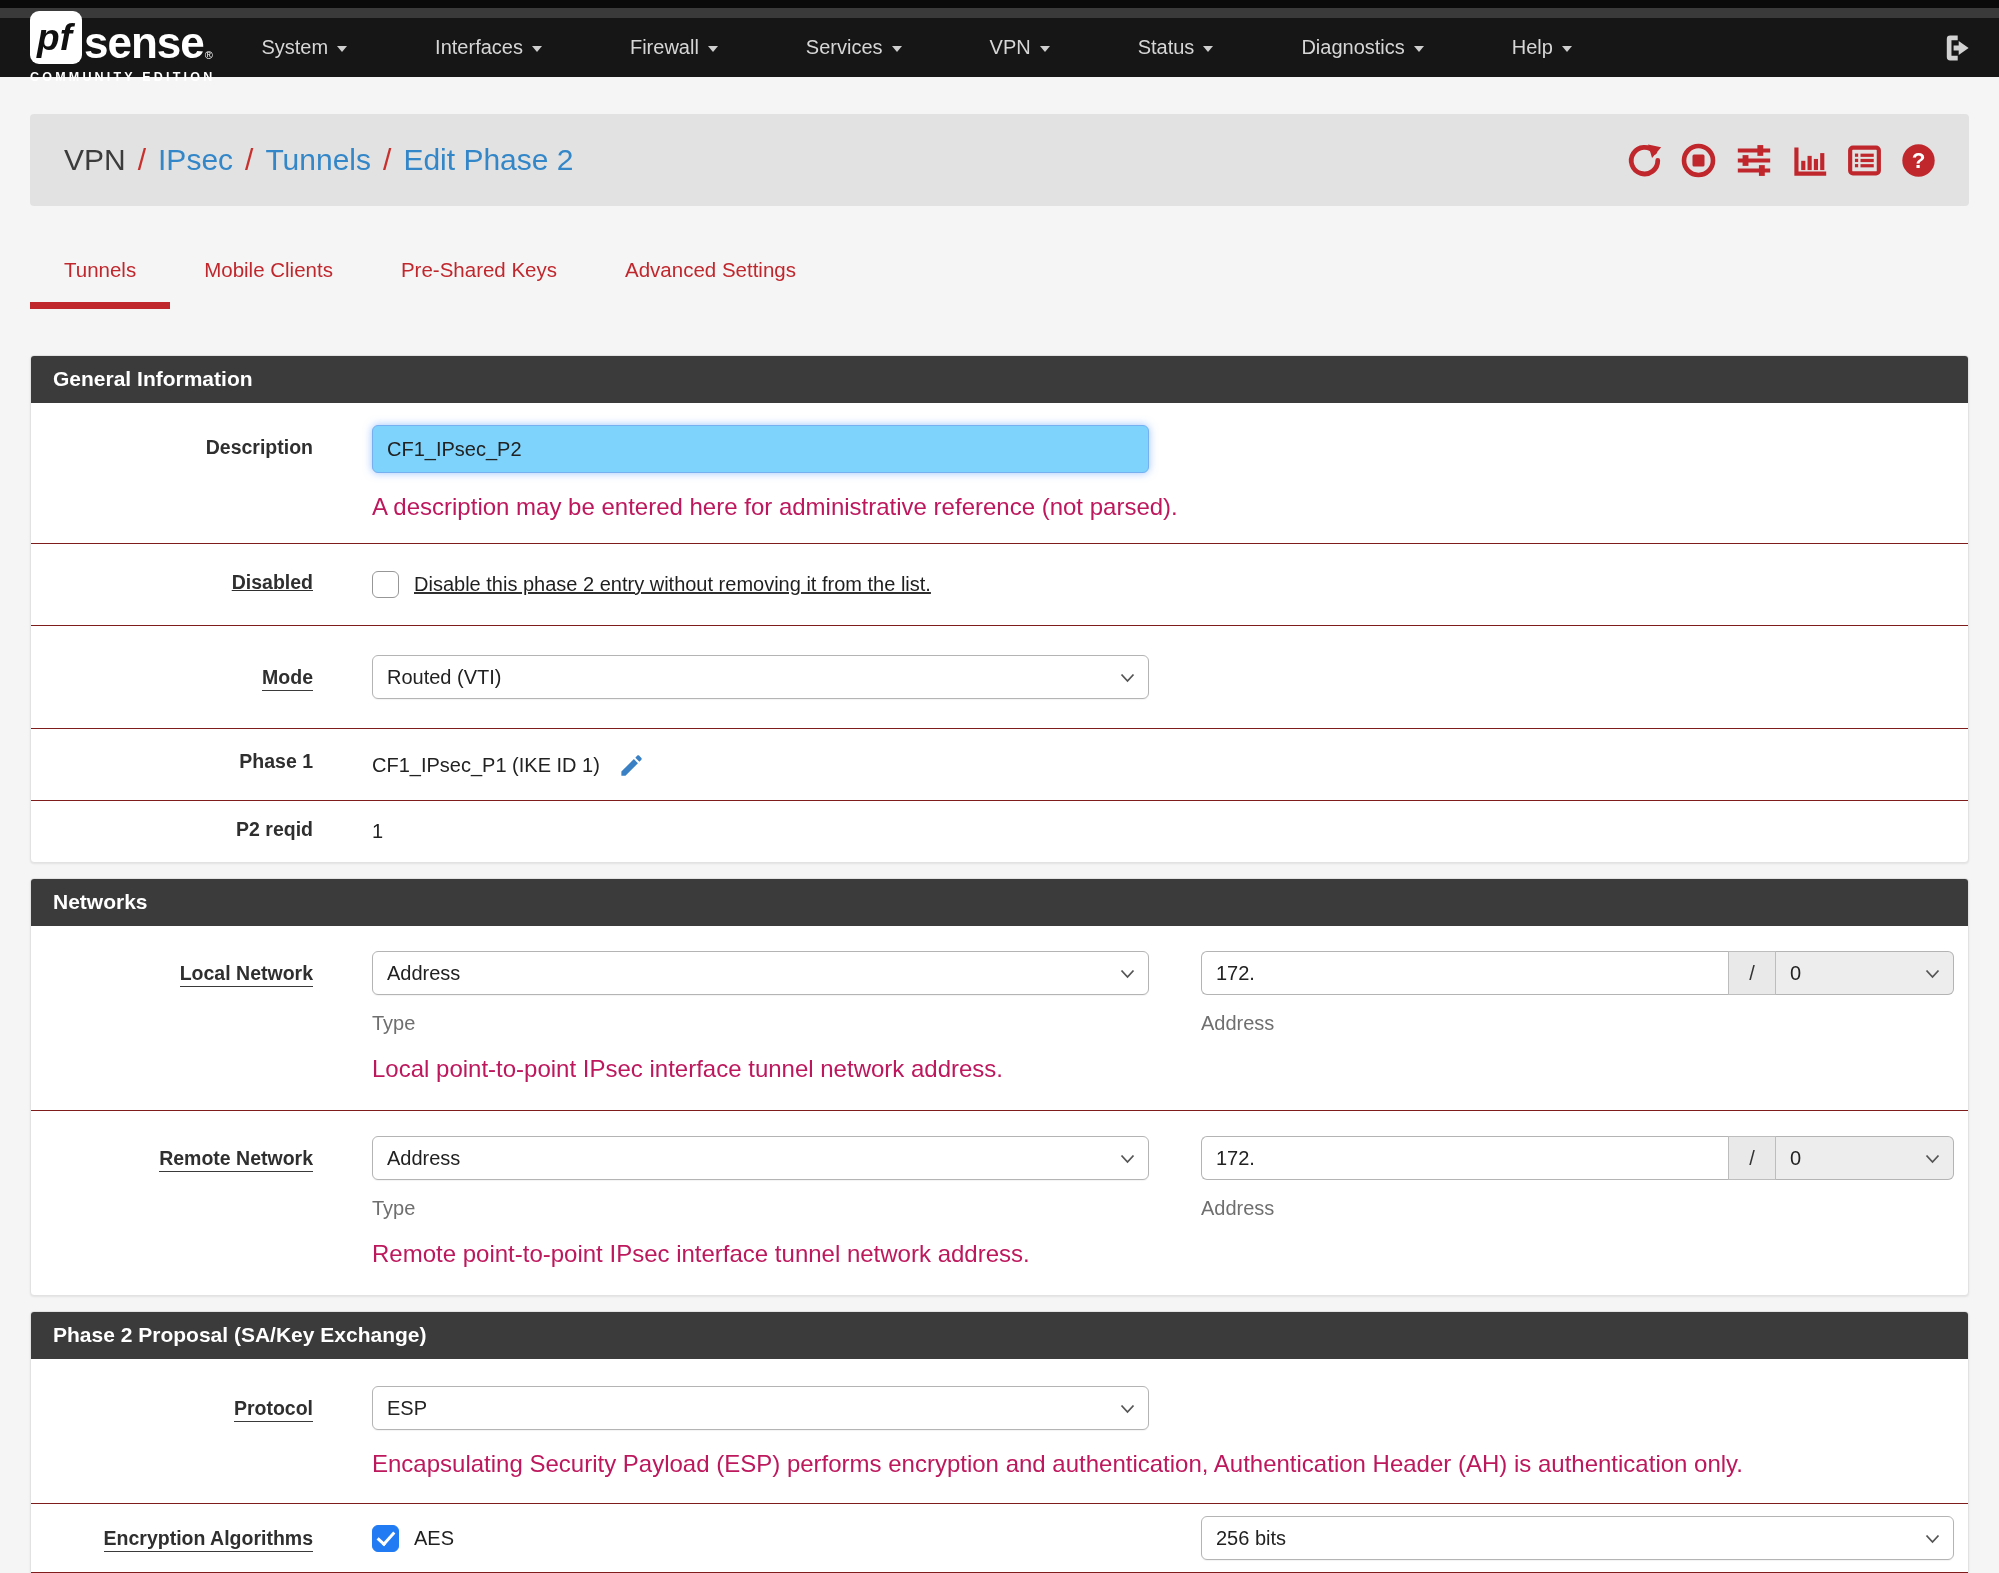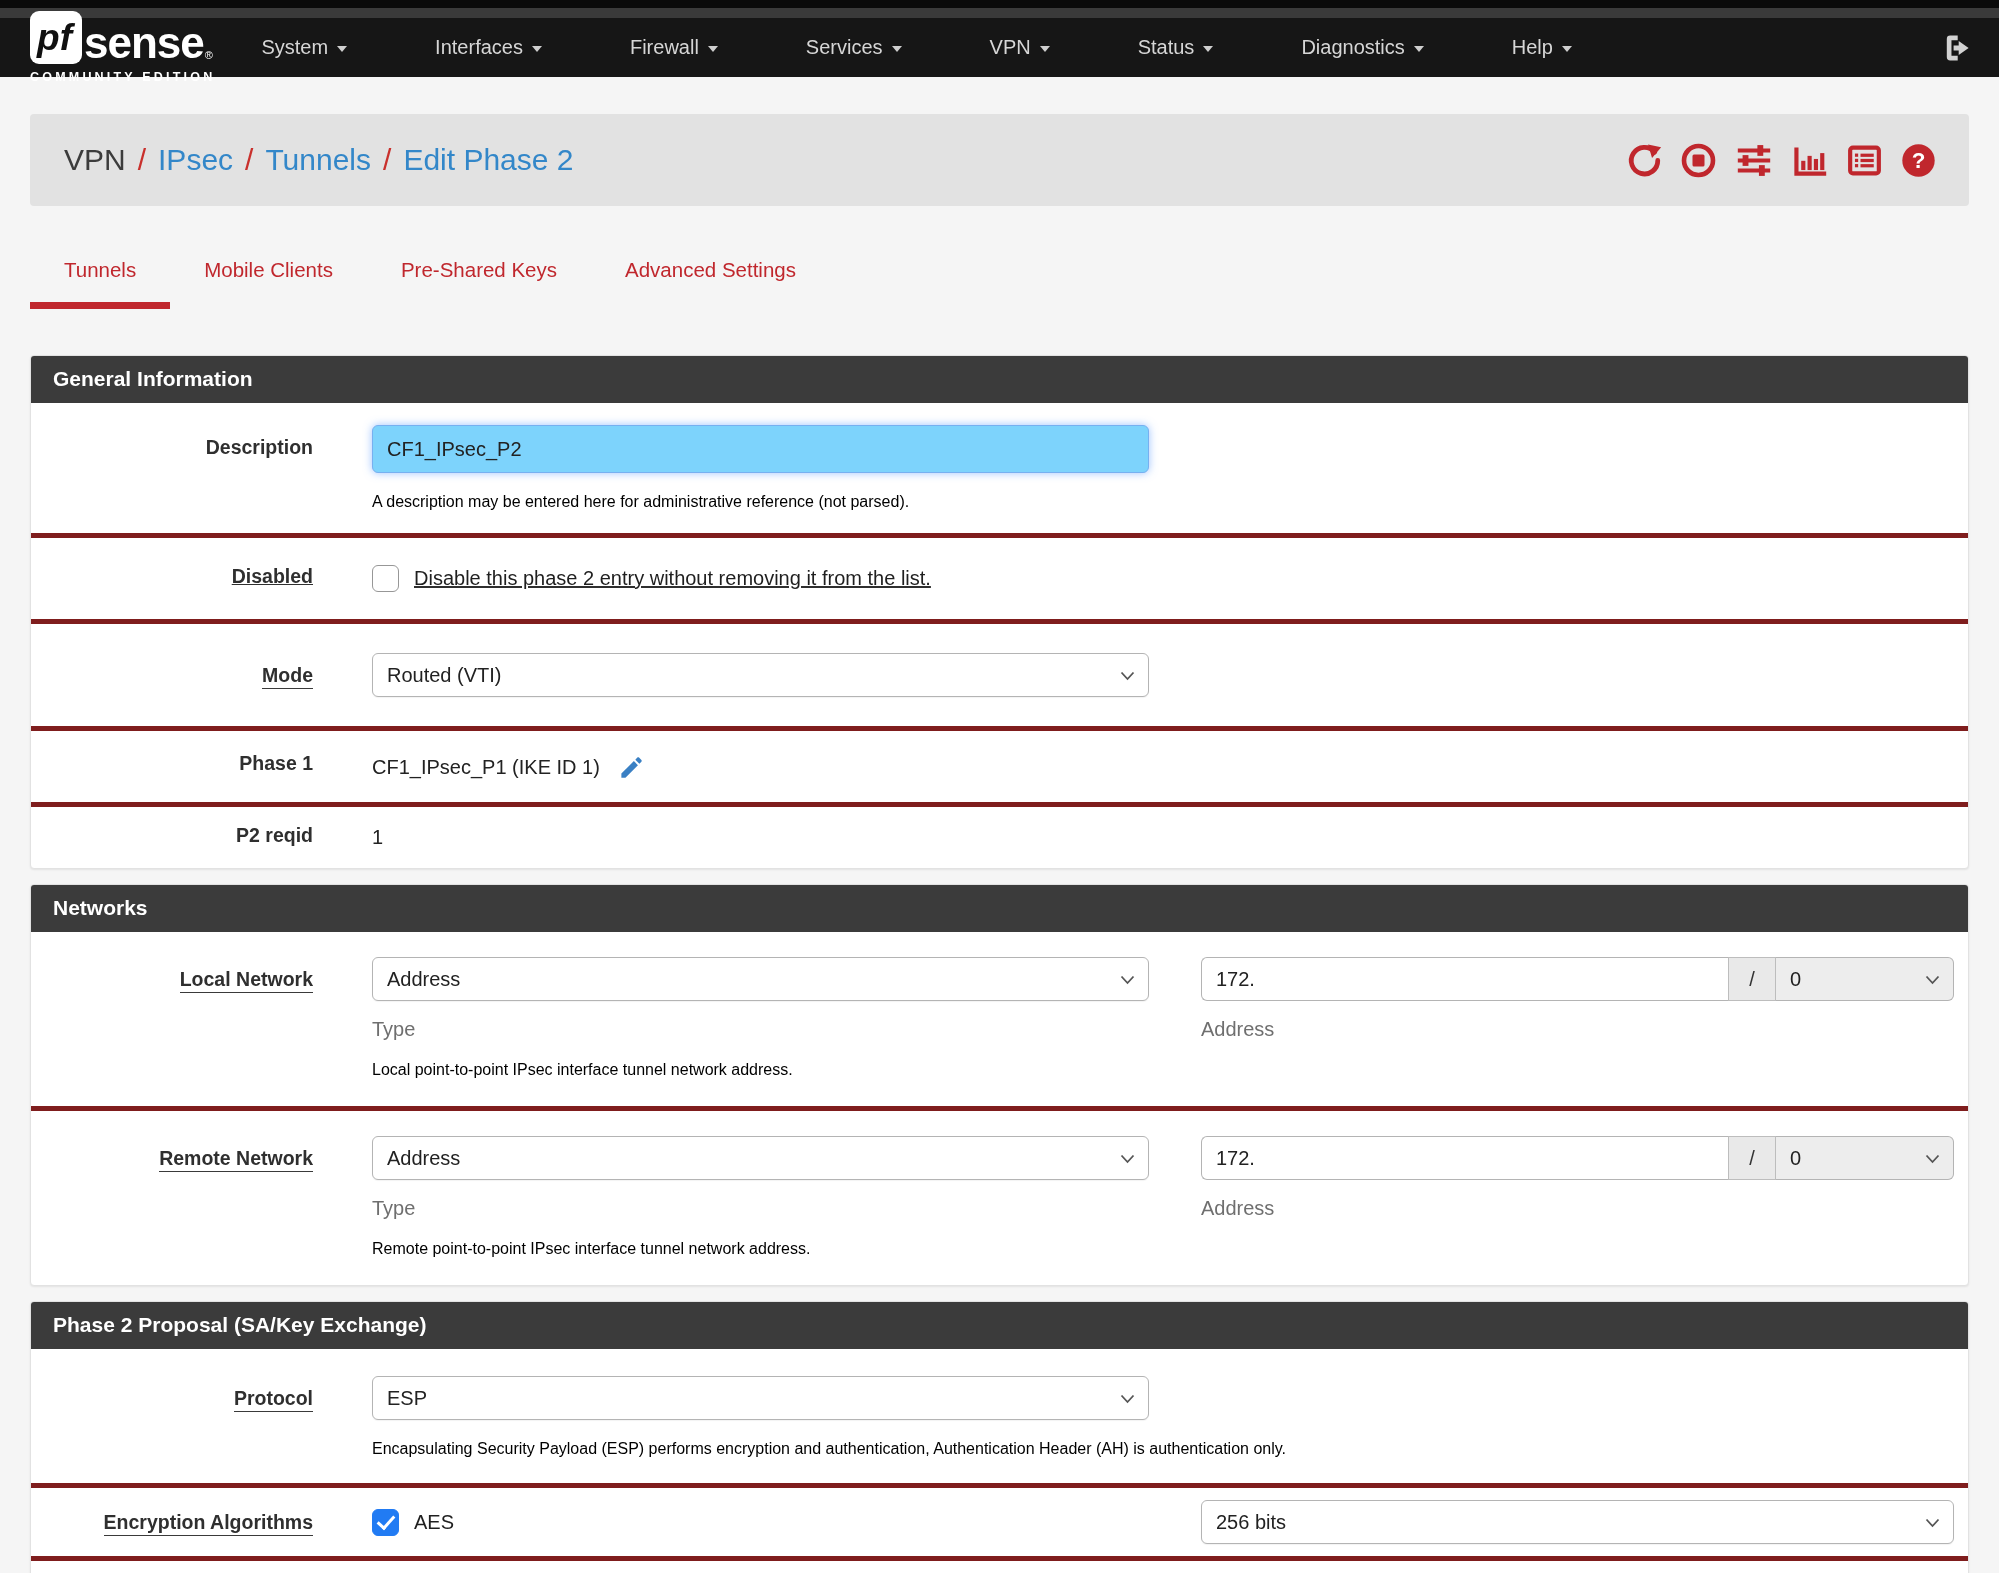--- a/index.html
+++ b/index.html
@@ -72,21 +72,21 @@
     box-shadow:0 1px 2px rgba(0,0,0,.08);
   }
   .panel-first { margin-top:46px; }
   .panel-header {
     background:#3b3b3b; color:#ffffff; font-weight:bold; font-size:21px;
     padding:11px 22px 12px; border-radius:3px 3px 0 0;
   }
 
   .form-row {
     display:grid; grid-template-columns:310px 1fr;
-    border-bottom:5px solid #7f1d1d;
+    border-bottom:1px solid #7f1d1d;
   }
   .form-row.no-border { border-bottom:none; }
   .label-col { text-align:right; padding-right:28px; font-weight:bold; font-size:19.5px; color:#2f2f2f; }
   .content-col { padding-left:31px; padding-right:14px; }
   .lbl-underline { border-bottom:1.6px solid #3a3a3a; padding-bottom:1px; }
   .lbl-shift { display:inline-block; margin-top:11px; }
 
   .row-desc      { padding:22px 0 22px; }
   .row-disabled  { padding:27px 0;text-decoration:underline; }
   .row-mode      { padding:29px 0; }
@@ -126,21 +126,21 @@
     width:48px; background:#e9e9e9; border:1px solid #bdbdbd;
     display:flex; align-items:center; justify-content:center;
     font-size:20px; color:#333;
   }
   .ig-sel {
     width:178px; border-radius:0 6px 6px 0; border-left:none; background:#ededed;
     box-shadow:none;
   }
 
   .sub-label { margin-top:17px; color:#6f6f6f; font-size:20px; }
-  .help-text { margin-top:20px; color:#000000; font-size:16px; }
+  .help-text { margin-top:20px; color:#be185d; font-size:24px; }
 
   .cb-row { display:flex; align-items:center; gap:15px; }
   .cb {
     width:27px; height:27px; border:1.6px solid #979797; border-radius:6px;
     background:#ffffff; cursor:pointer; flex:0 0 auto;
   }
   .cb[data-checked="true"] { background:#217bf3; border-color:#217bf3; }
   .cb[data-checked="true"]::after {
     content:""; display:block; width:7px; height:14px;
     border:solid #ffffff; border-width:0 3.2px 3.2px 0;

